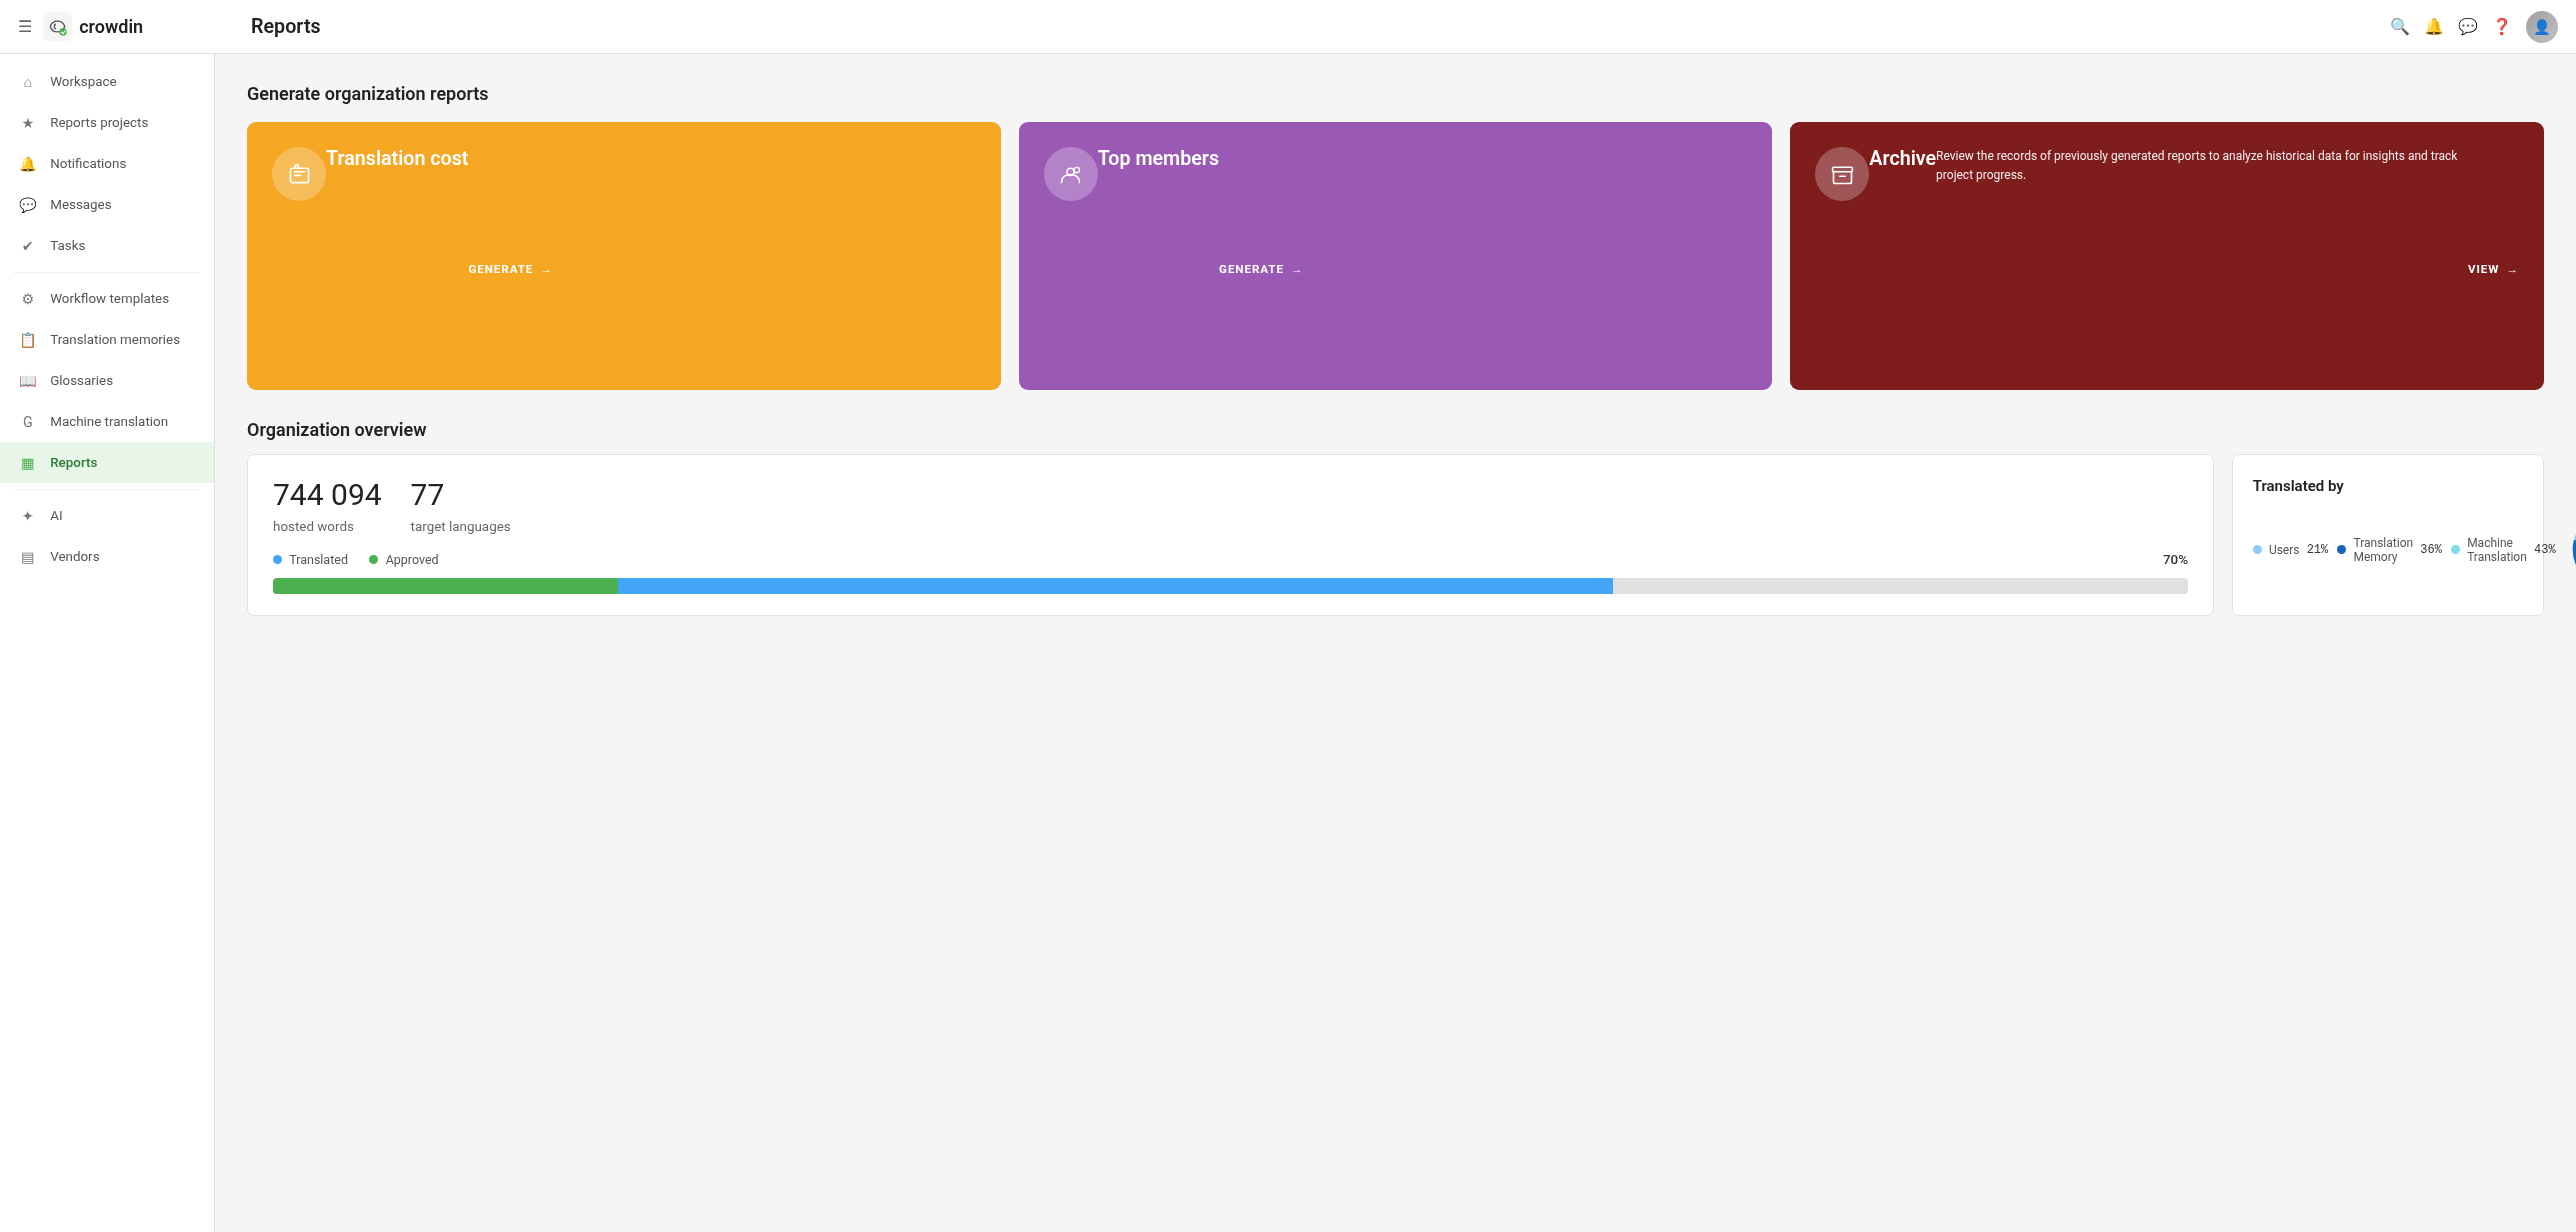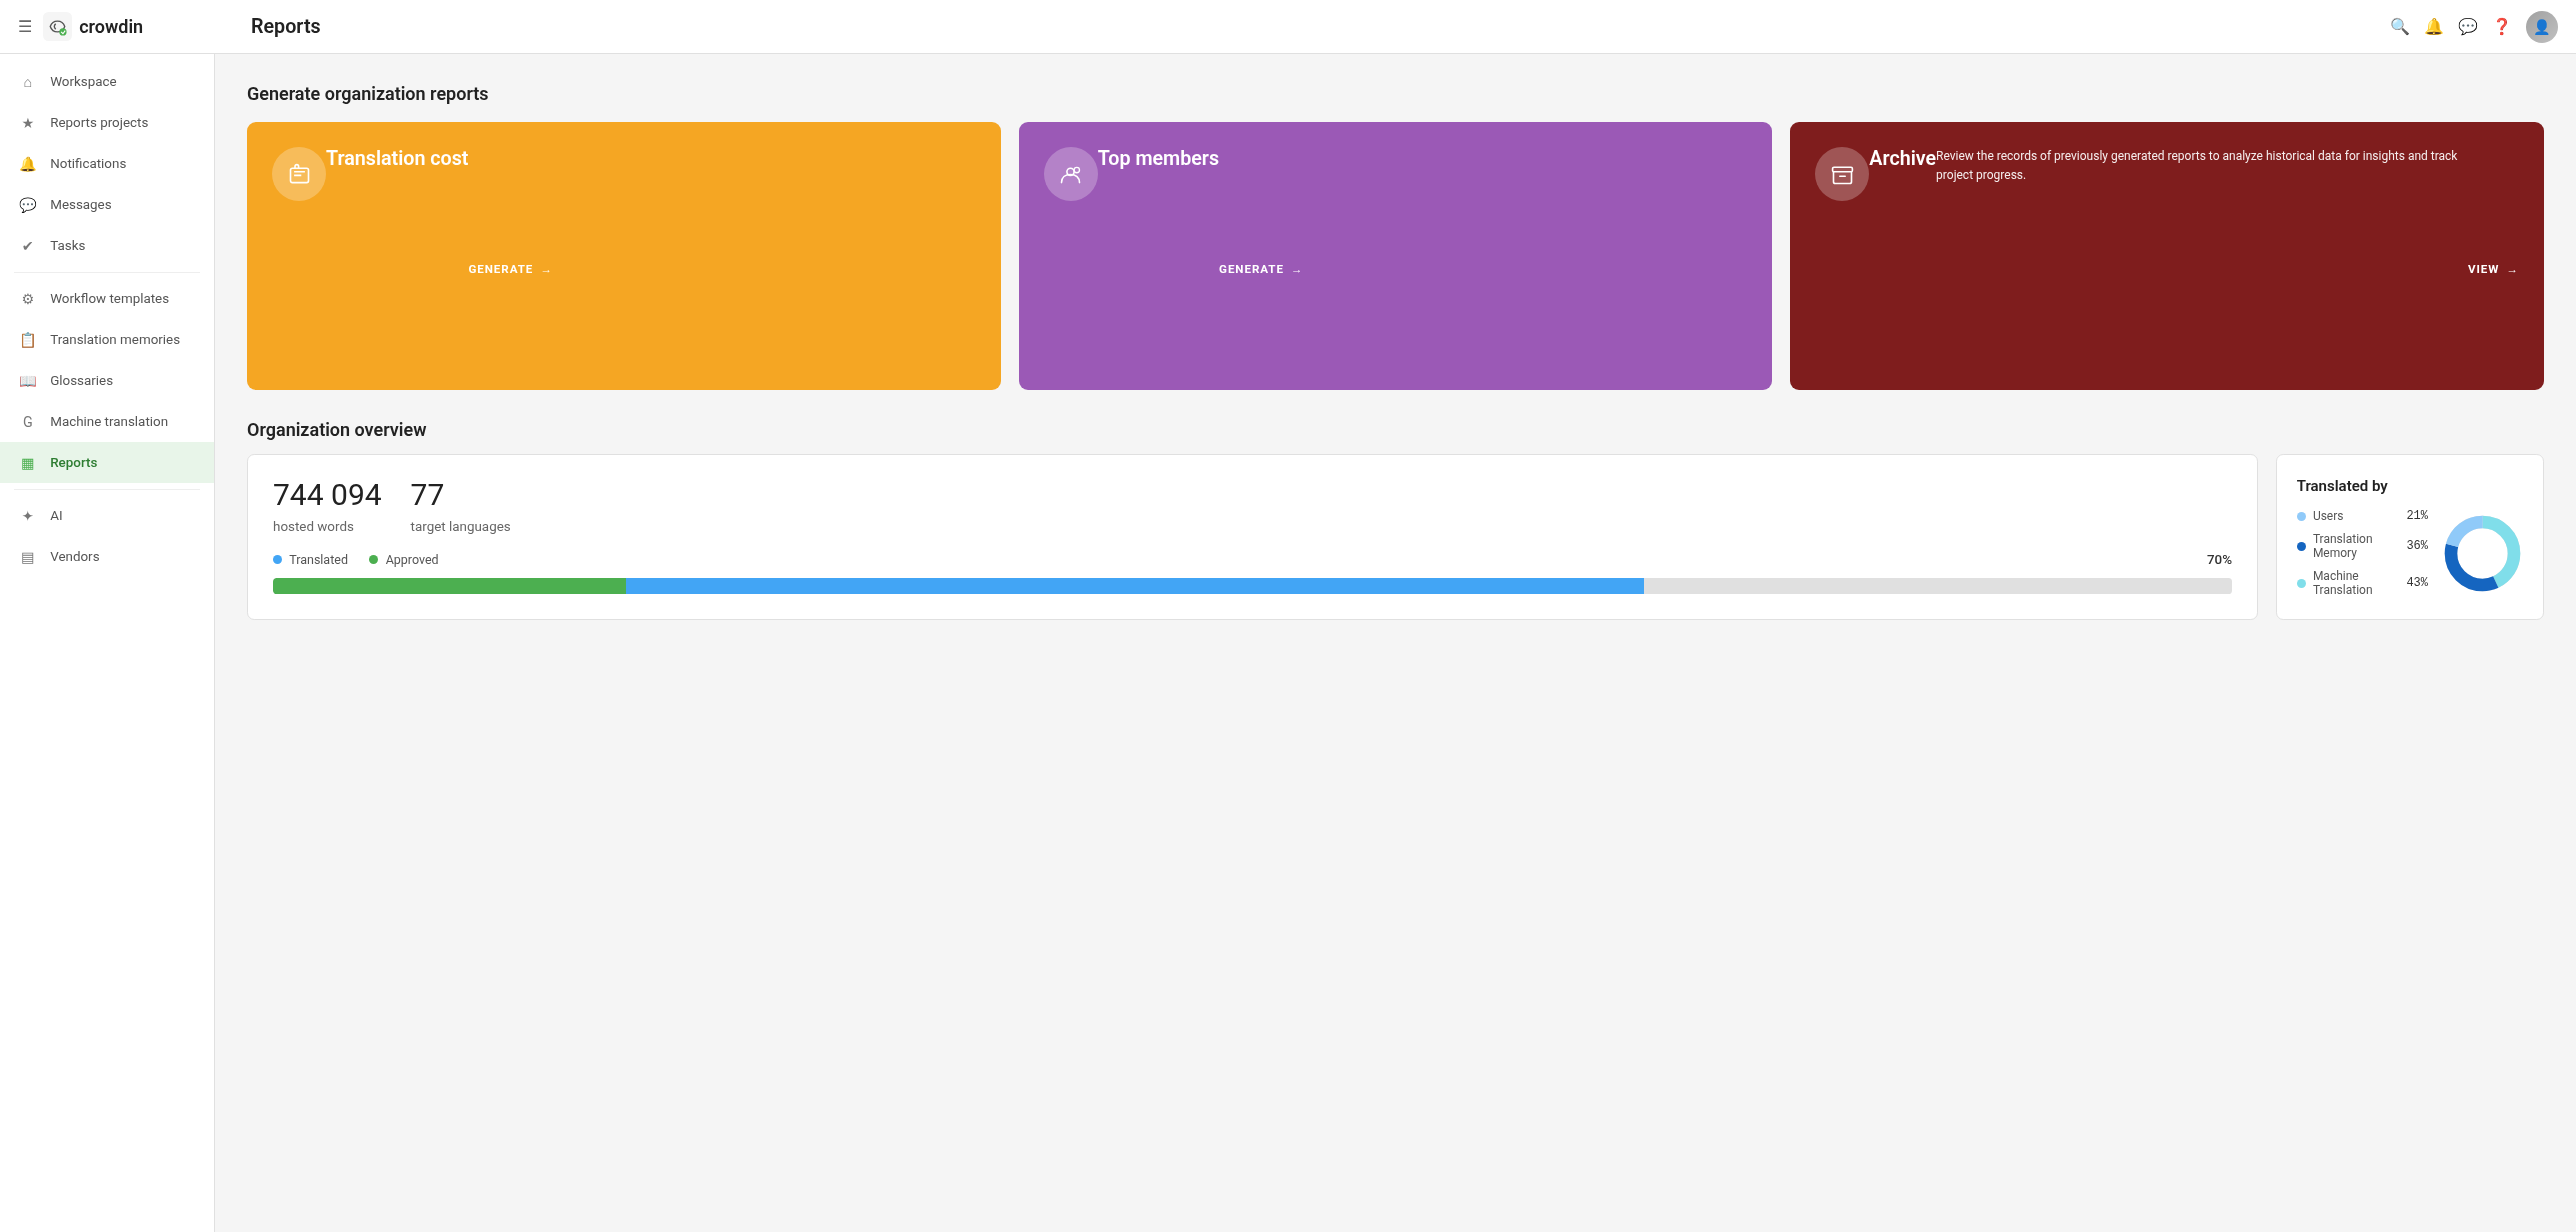--- a/index.html
+++ b/index.html
@@ -272,21 +272,21 @@
       background: #4caf50;
       border-radius: 3.6px 0 0 3.6px;
     }
     .progress-bar-translated {
       height: 100%;
       background: #42a5f5;
     }
 
     
     .translated-by-card {
-      width: 268px;
+      width: 312px;
       flex-shrink: 0;
       background: #fff;
       border-radius: 7.2px;
       border: 0.9px solid #e0e0e0;
       padding: 21.5px 19.7px;
       display: flex;
       flex-direction: column;
     }
     .translated-by-title {
       font-size: 15px;
@@ -295,21 +295,21 @@
       margin-bottom: 14.3px;
     }
     .tb-content {
       display: flex;
       align-items: center;
       gap: 14.3px;
     }
     .tb-legend {
       flex: 1;
       display: flex;
-      flex-direction: column;
+      flex-direction: row;
       gap: 9px;
     }
     .tb-legend-item {
       display: flex;
       align-items: center;
       gap: 7.2px;
       font-size: 12px;
       color: #555;
     }
     .tb-legend-dot {

